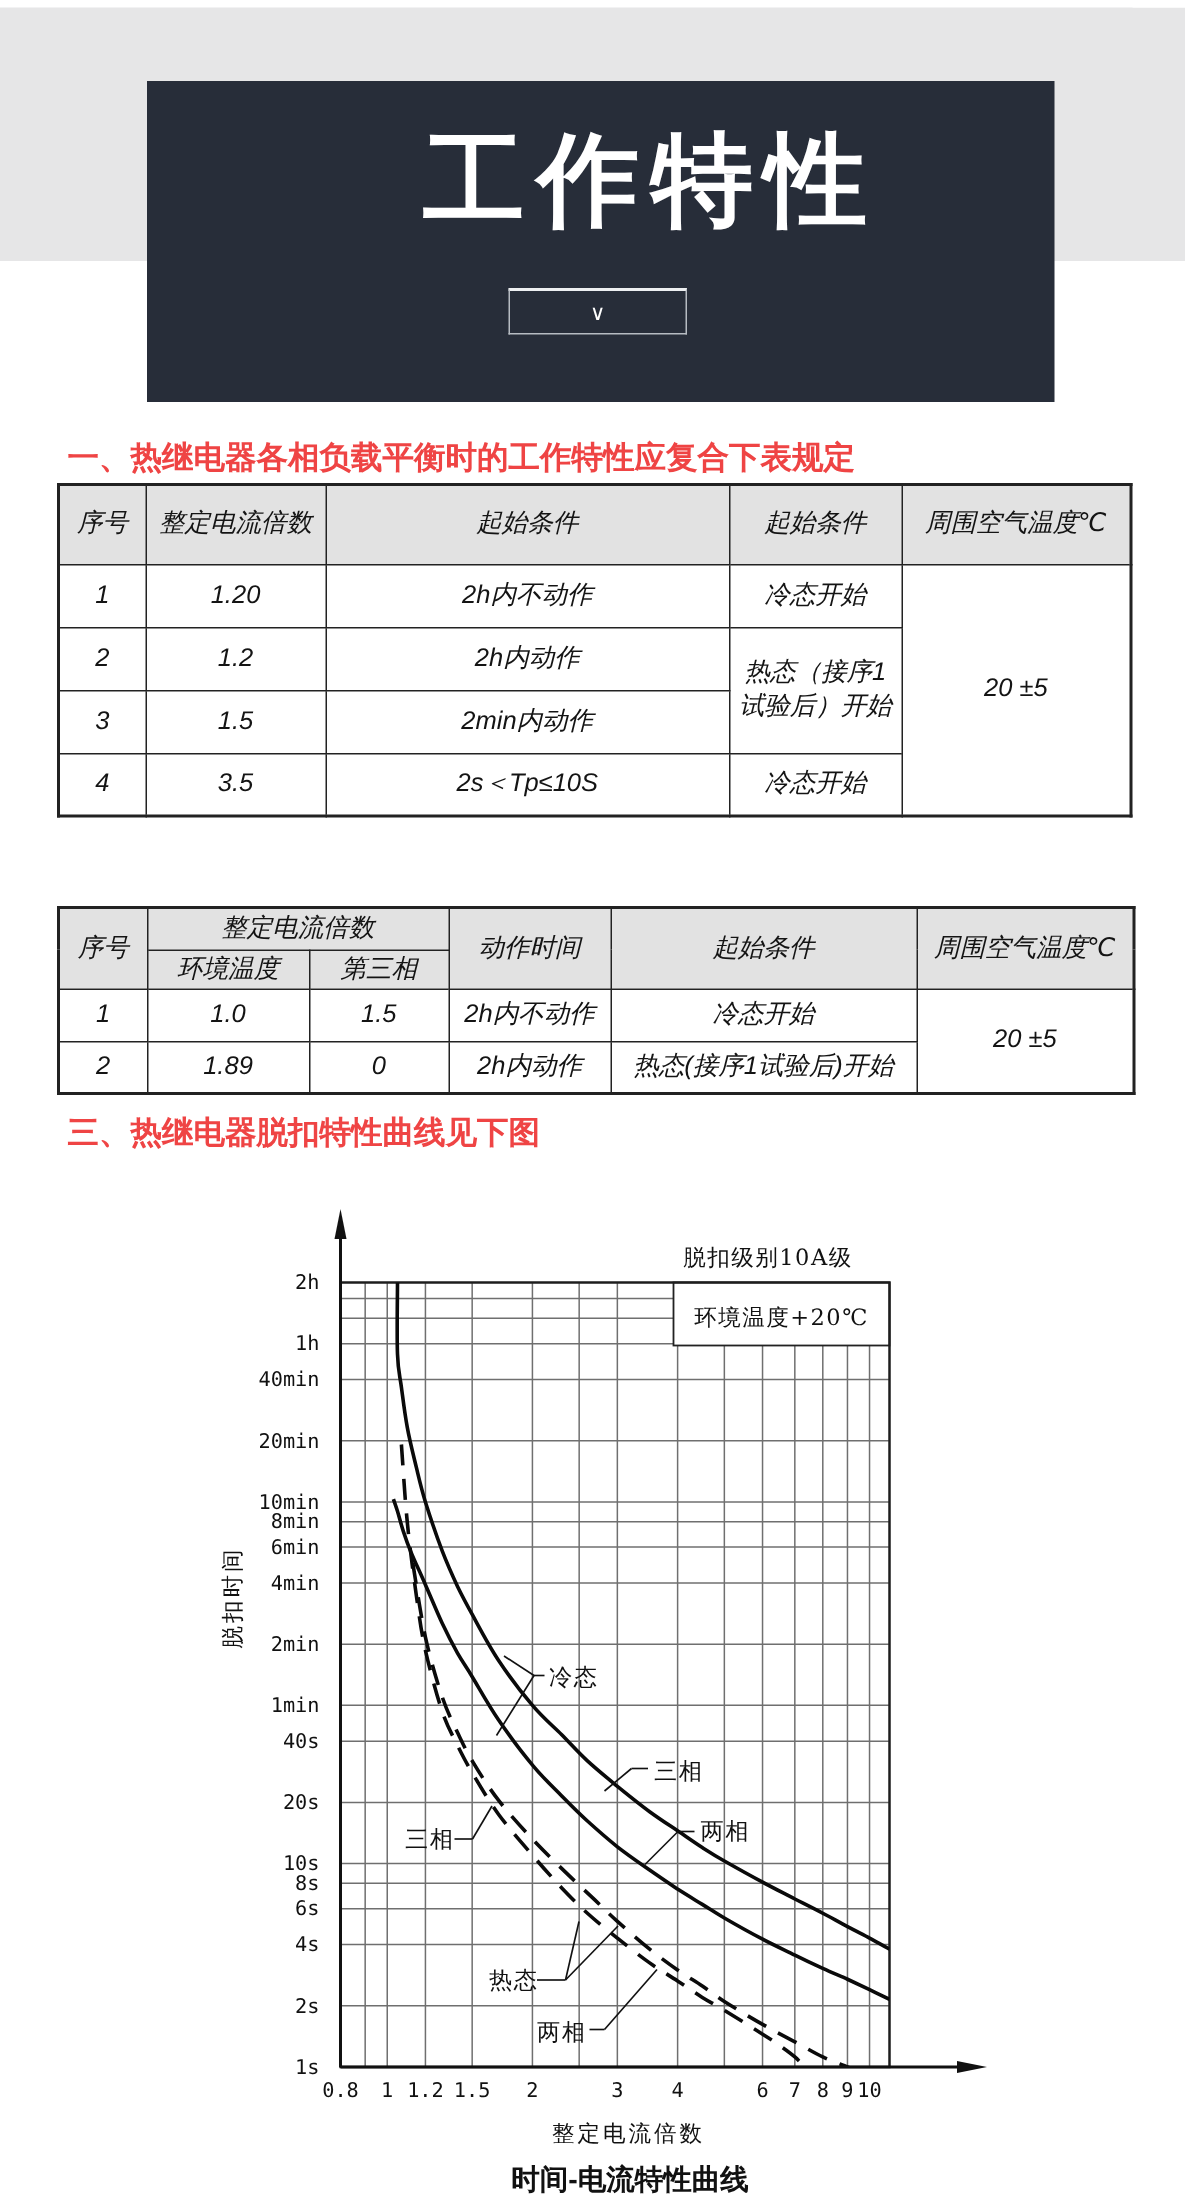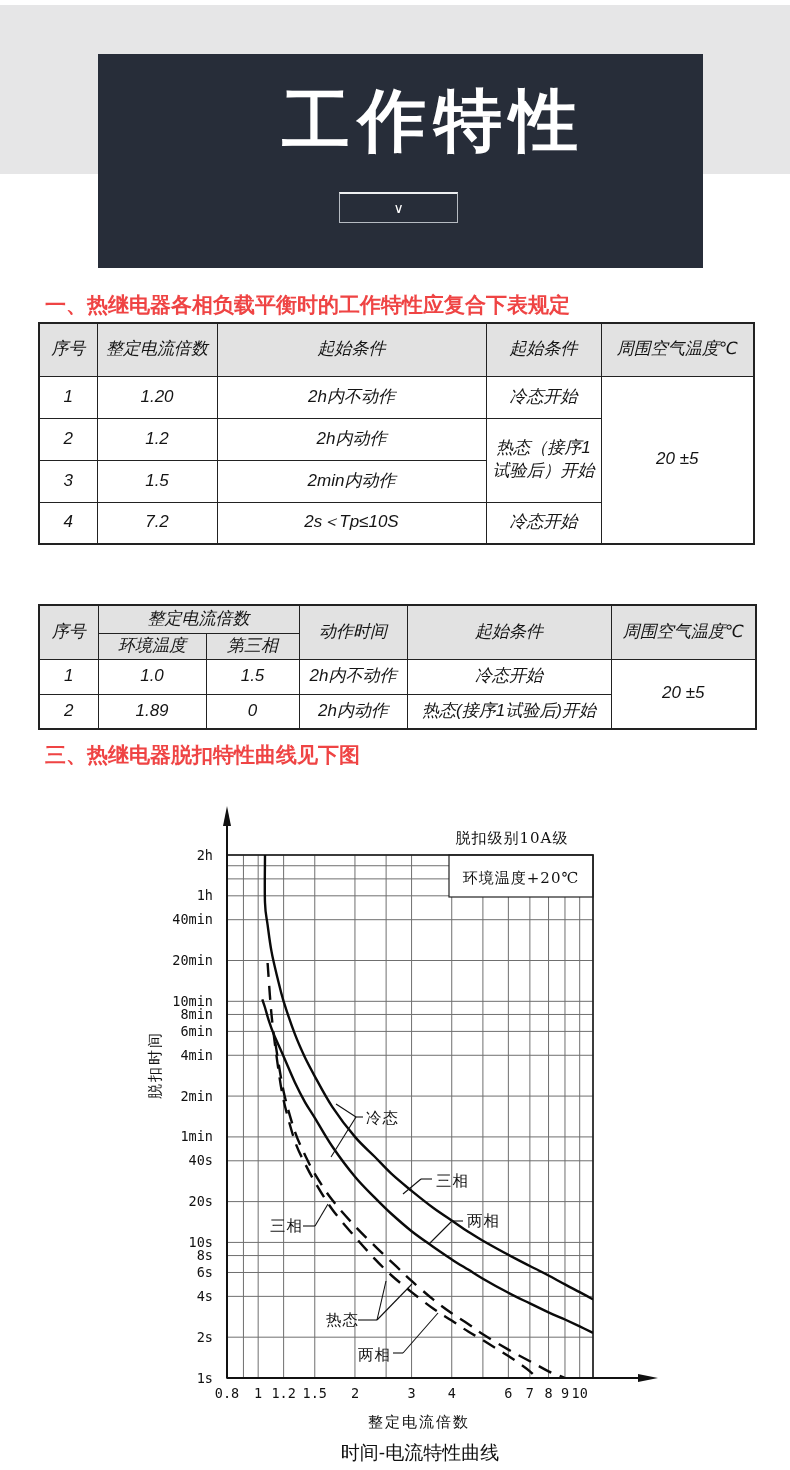--- a/index.html
+++ b/index.html
@@ -13,21 +13,21 @@
         border:1px solid #b6bbc2;border-top:2px solid #edeff1;cursor:pointer;
         display:flex;align-items:center;justify-content:center;padding:0;}
   .scroll-btn span{color:#fff;font-size:14px;line-height:1;}
   .sec-heading{position:absolute;left:45px;width:700px;font-size:21px;font-weight:700;color:#ef4444;}
   table.tbl{position:absolute;border-collapse:collapse;table-layout:fixed;
         border:2px solid #222;font-size:17px;color:#141414;font-style:italic;}
   table.tbl th,table.tbl td{border:1px solid #222;text-align:center;vertical-align:middle;
         padding:1px 4px;font-weight:400;line-height:1.35;}
   table.tbl thead th{background:#e2e2e2;}
   .caption{position:absolute;left:100px;top:1440px;width:640px;text-align:center;
-        font-size:19px;font-weight:400;color:#111;}
+        font-size:19px;font-weight:700;color:#111;}
   #chart{position:absolute;left:0;top:780px;}
   .corner-notch{position:absolute;right:0;top:0;width:35px;height:5px;background:#fff;}
 </style>
 </head>
 <body>
 
 <div class="page">
 
   <div class="gray-band"></div>
   <div class="corner-notch"></div>
@@ -72,21 +72,21 @@
         <td>2h内动作</td>
         <td rowspan="2">热态（接序1试验后）开始</td>
       </tr>
       <tr style="height:42px">
         <td>3</td>
         <td>1.5</td>
         <td>2min内动作</td>
       </tr>
       <tr style="height:42px">
         <td>4</td>
-        <td>7.2</td>
+        <td>3.5</td>
         <td>2s＜Tp≤10S</td>
         <td>冷态开始</td>
       </tr>
     </tbody>
   </table>
 
 
   <table class="tbl" style="left:38px;top:604px;width:717px">
     <colgroup>
         <col style="width:59px">

